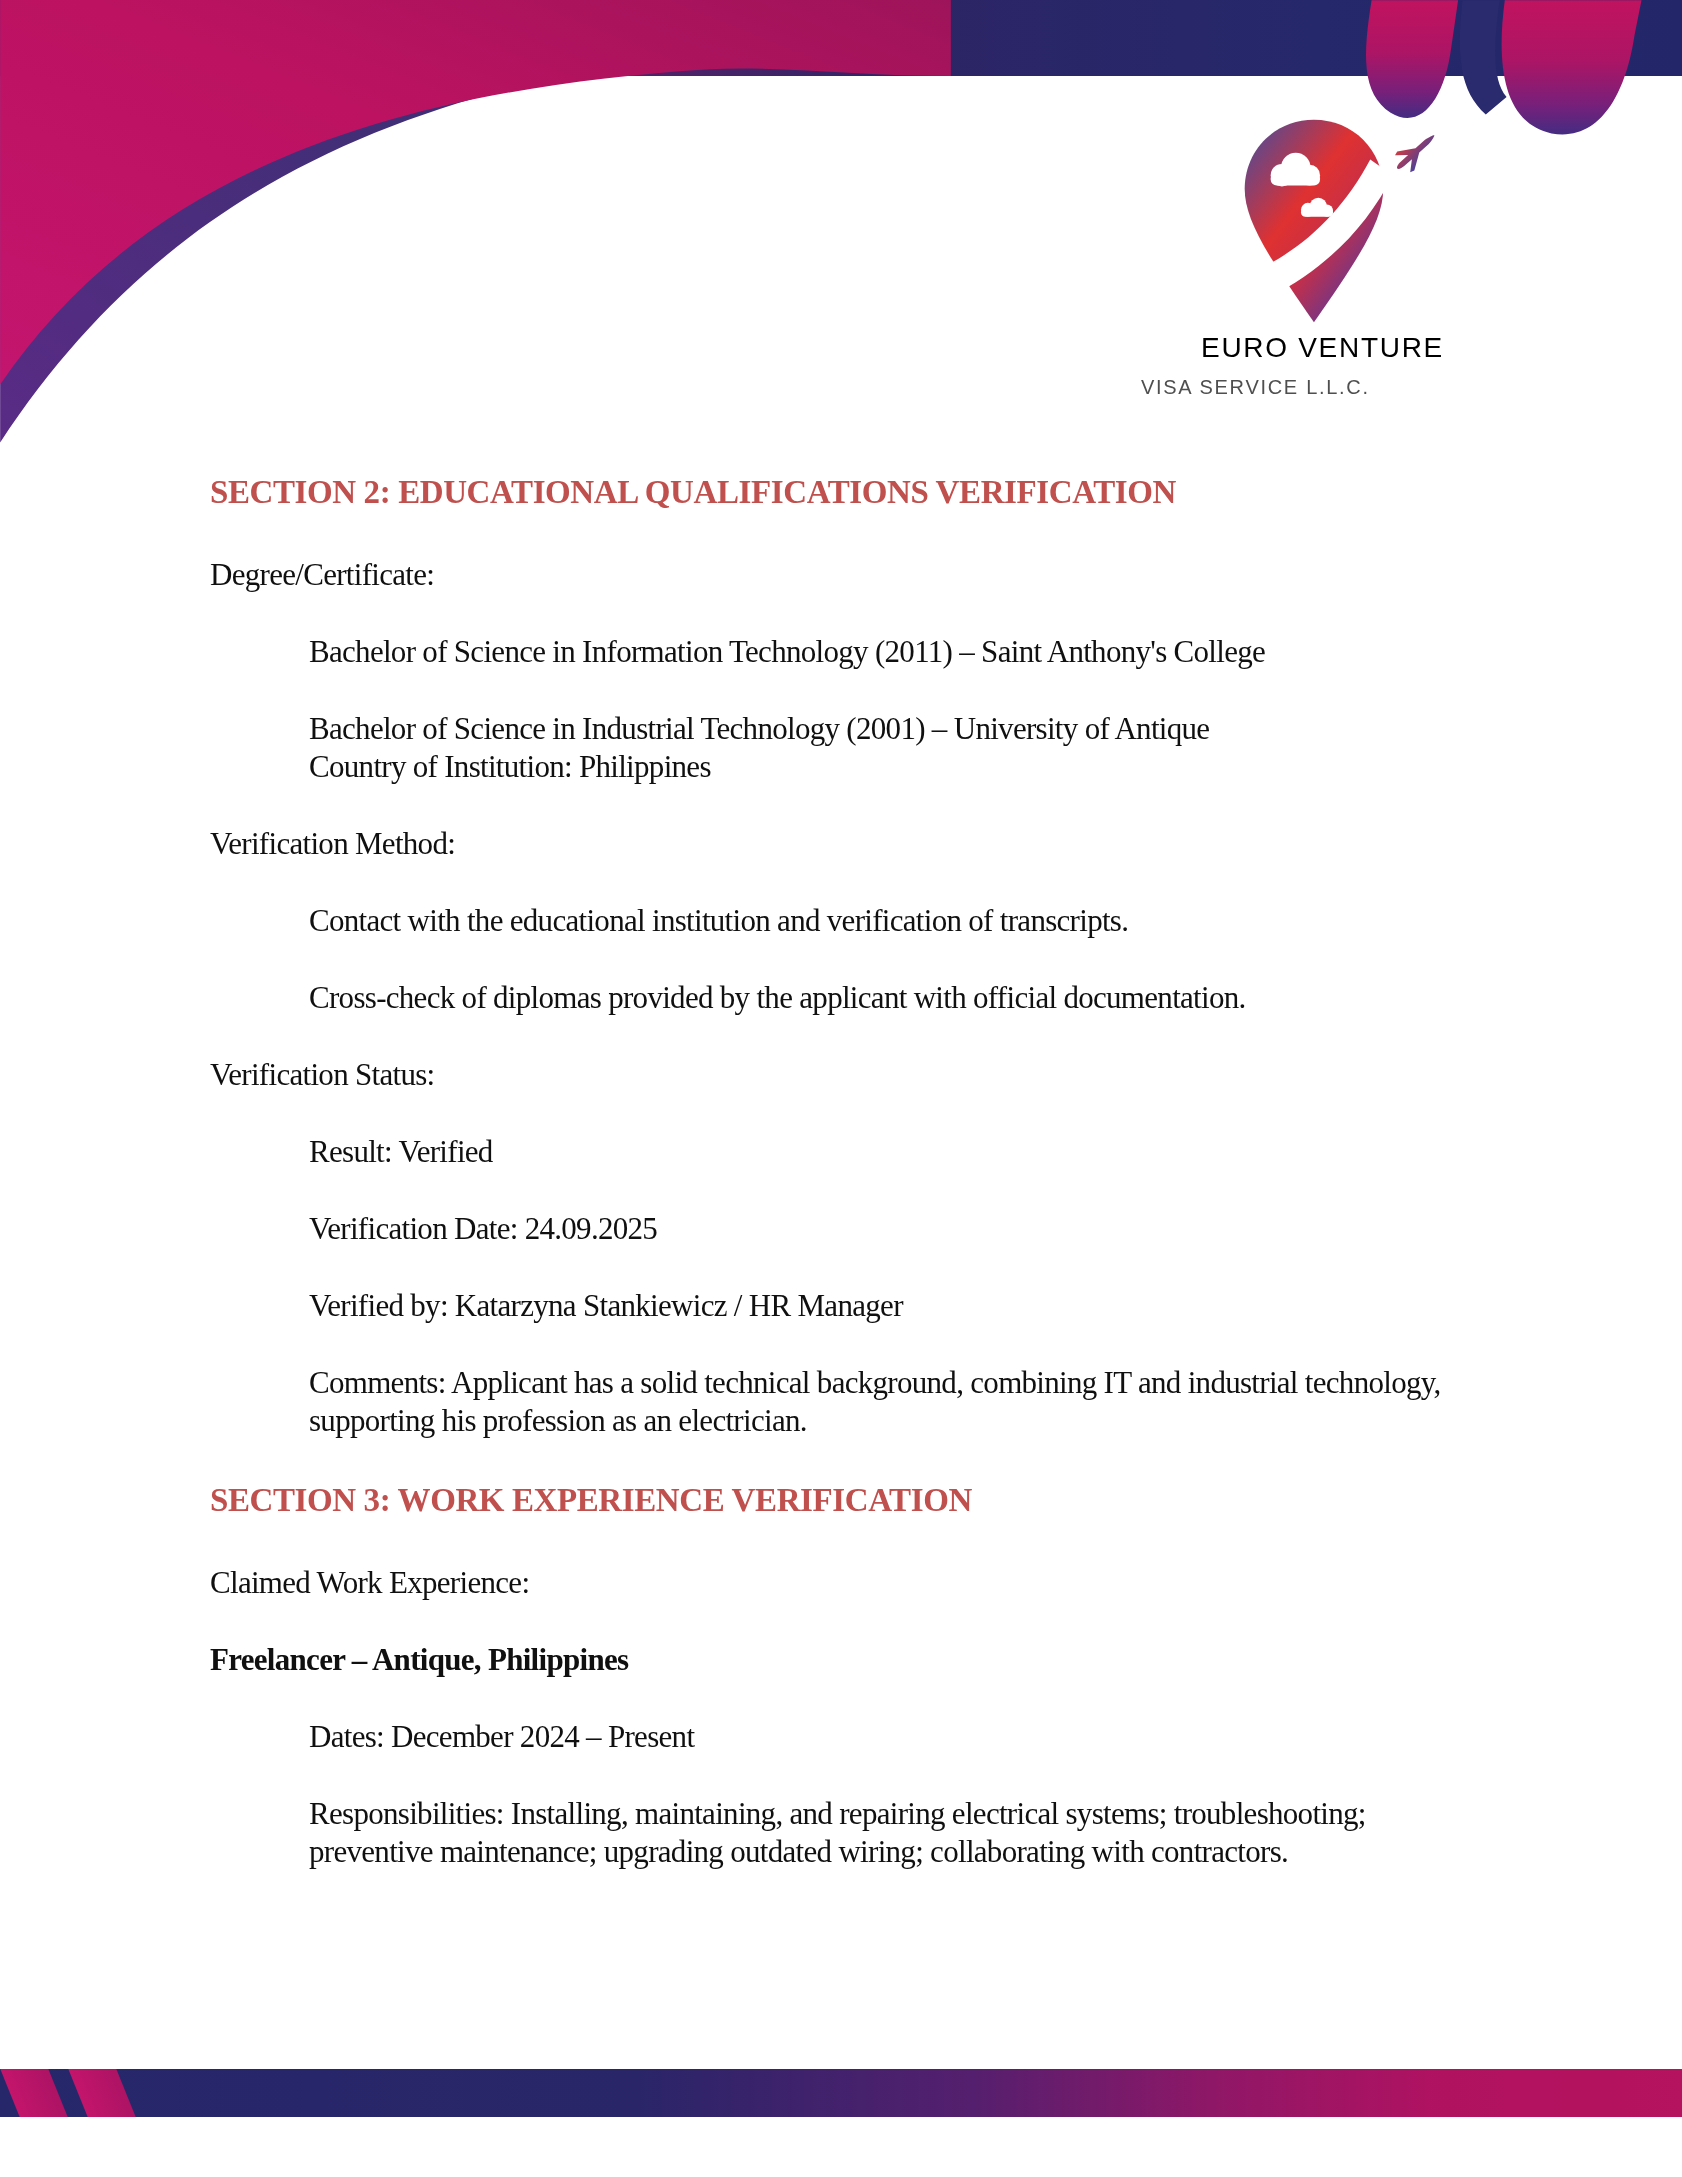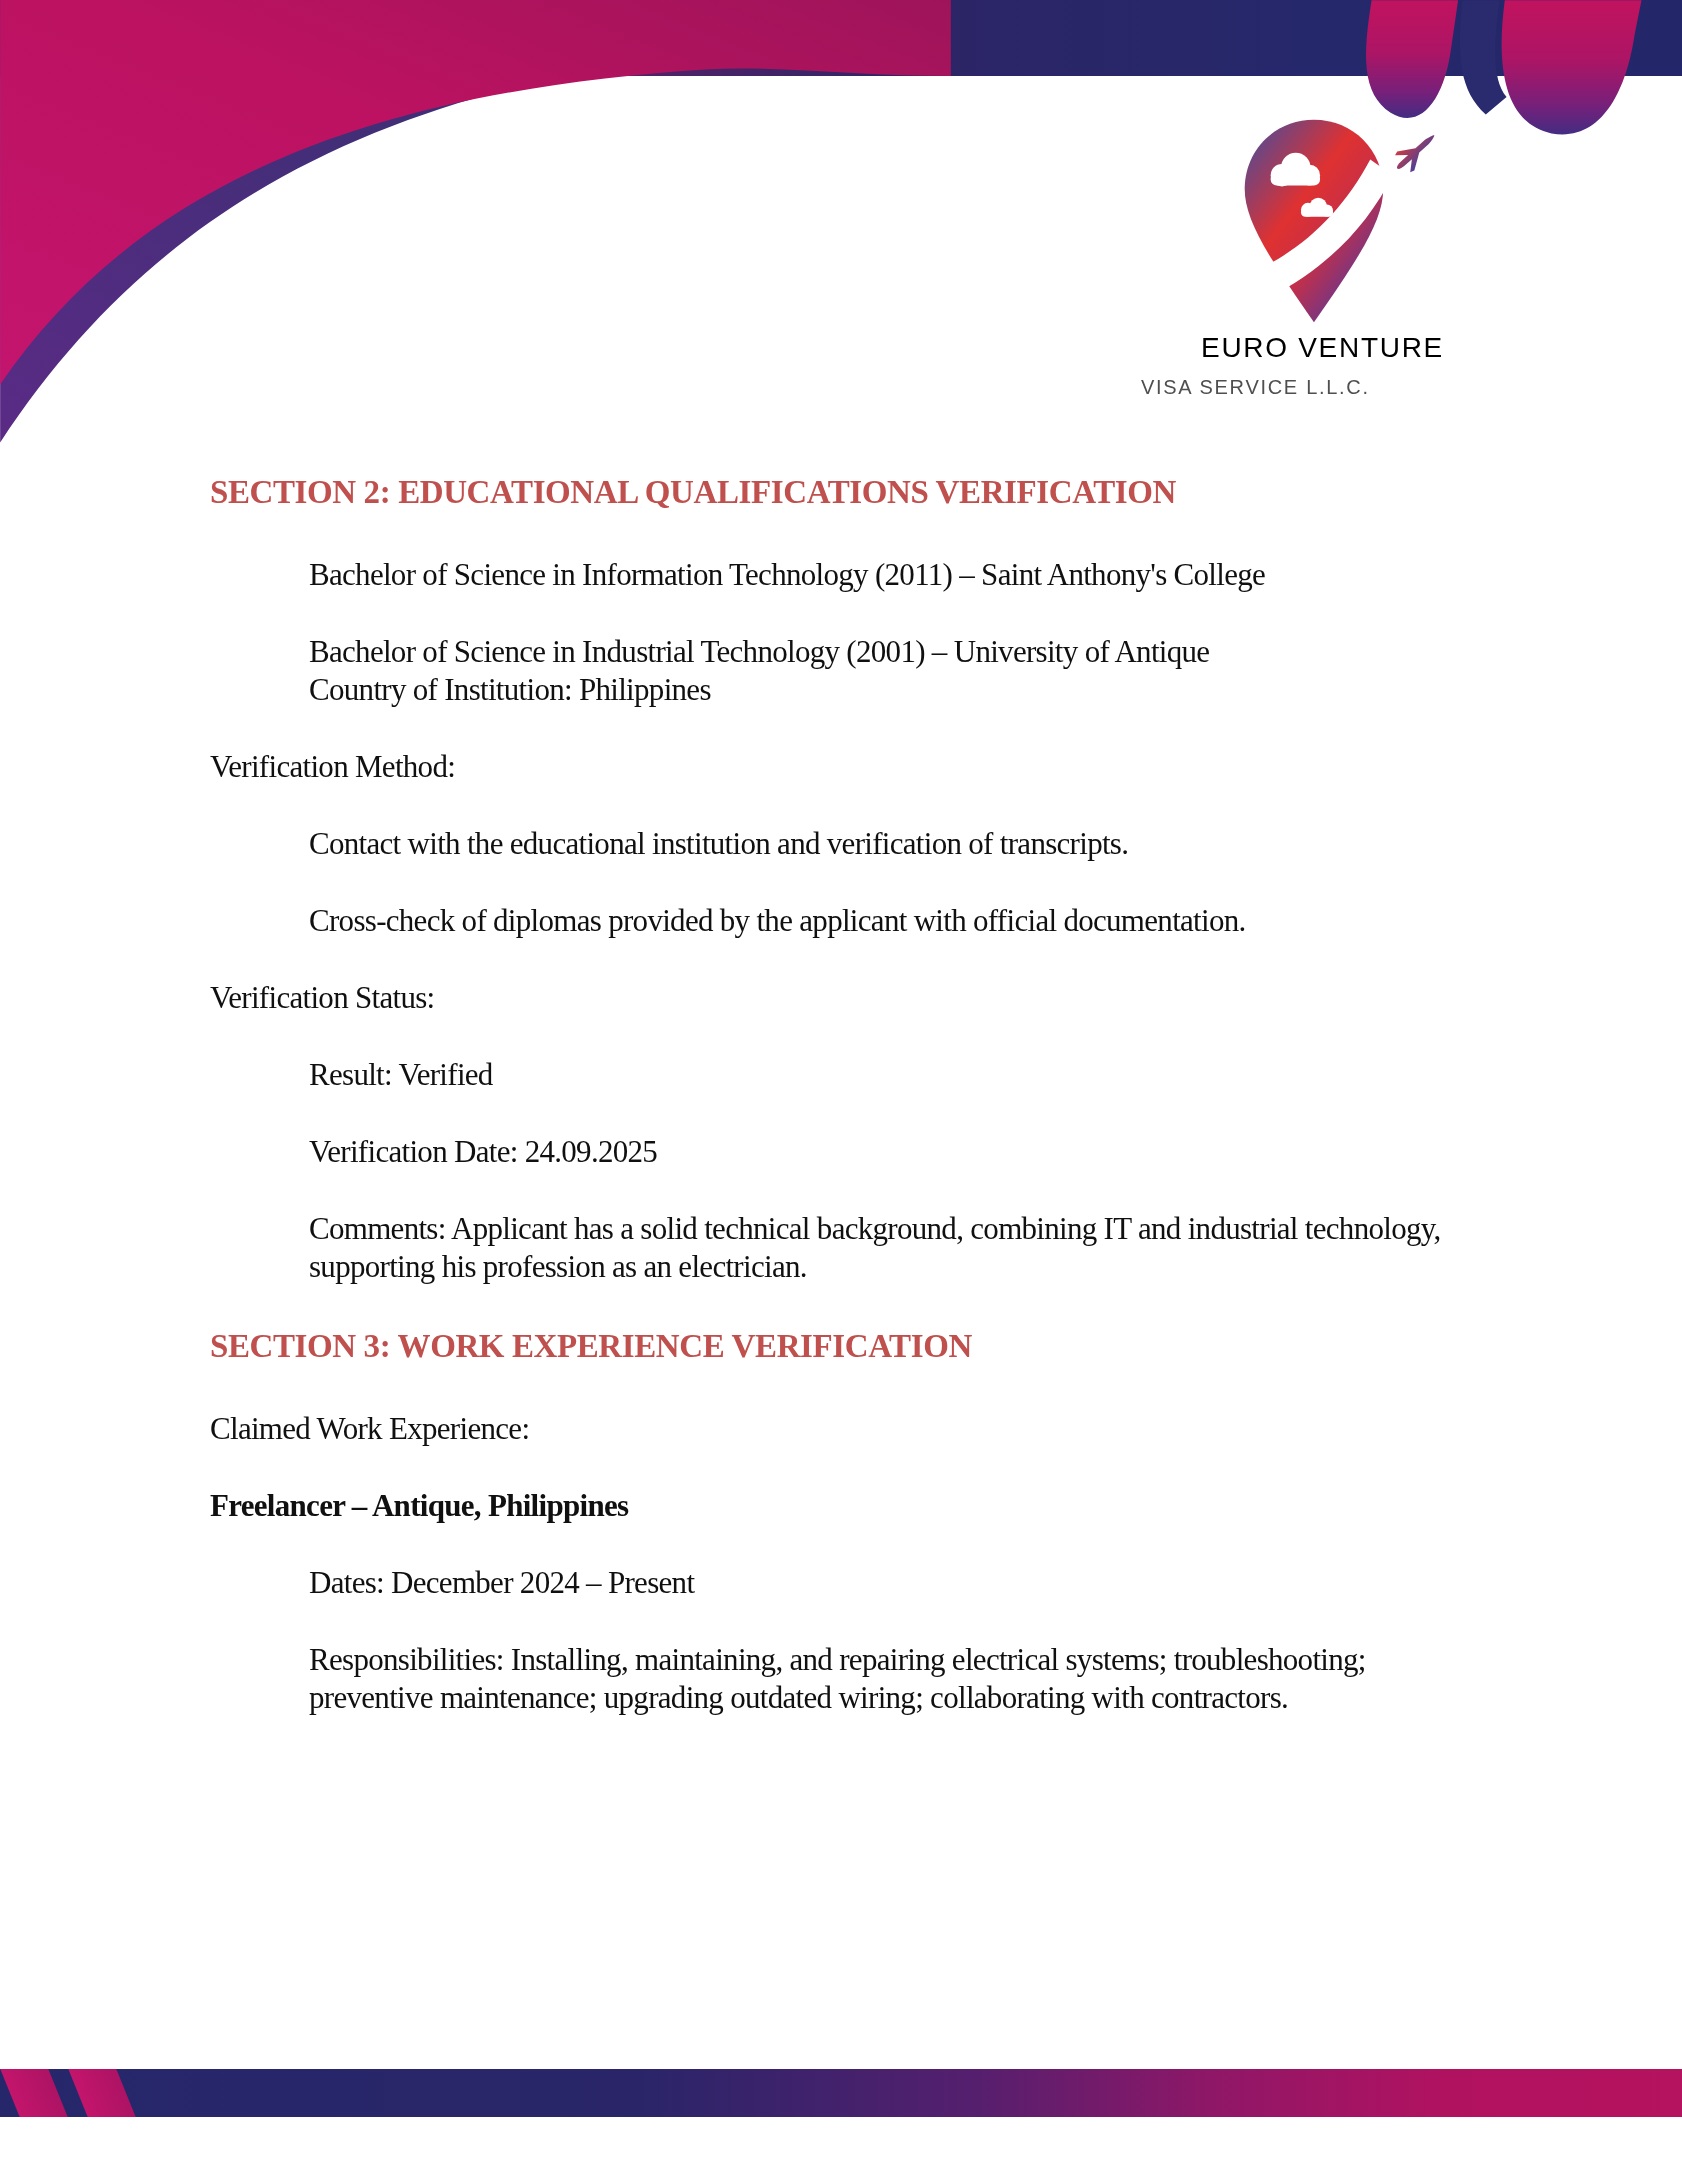--- a/index.html
+++ b/index.html
@@ -107,31 +107,33 @@
         <path fill="url(#plG)" d="M2,22 C2,20 6,18 12,18 L26,18 L12,6 L18,4 L40,18 L58,18 C66,19 72,21 72,22 C72,23 66,25 58,26 L40,26 L18,40 L12,38 L26,26 L12,26 C6,26 2,24 2,22 Z"></path>
       </g>
     </svg>
     <div class="brand-name">EURO VENTURE</div>
     <div class="brand-sub">VISA SERVICE L.L.C.</div>
   </div>
 
   <main class="doc">
     <h2>SECTION 2: EDUCATIONAL QUALIFICATIONS VERIFICATION</h2>
 
+    <p class="label">Degree/Certificate:</p>
     <p class="indent">Bachelor of Science in Information Technology (2011) – Saint Anthony's College</p>
     <p class="indent">Bachelor of Science in Industrial Technology (2001) – University of Antique
 Country of Institution: Philippines</p>
 
     <p class="label">Verification Method:</p>
     <p class="indent">Contact with the educational institution and verification of transcripts.</p>
     <p class="indent">Cross-check of diplomas provided by the applicant with official documentation.</p>
 
     <p class="label">Verification Status:</p>
     <p class="indent">Result: Verified</p>
     <p class="indent">Verification Date: 24.09.2025</p>
+    <p class="indent">Verified by: Katarzyna Stankiewicz / HR Manager</p>
     <p class="indent">Comments: Applicant has a solid technical background, combining IT and industrial technology,
 supporting his profession as an electrician.</p>
 
     <h2>SECTION 3: WORK EXPERIENCE VERIFICATION</h2>
 
     <p class="label">Claimed Work Experience:</p>
     <p class="label bold">Freelancer – Antique, Philippines</p>
     <p class="indent">Dates: December 2024 – Present</p>
     <p class="indent">Responsibilities: Installing, maintaining, and repairing electrical systems; troubleshooting;
 preventive maintenance; upgrading outdated wiring; collaborating with contractors.</p>

